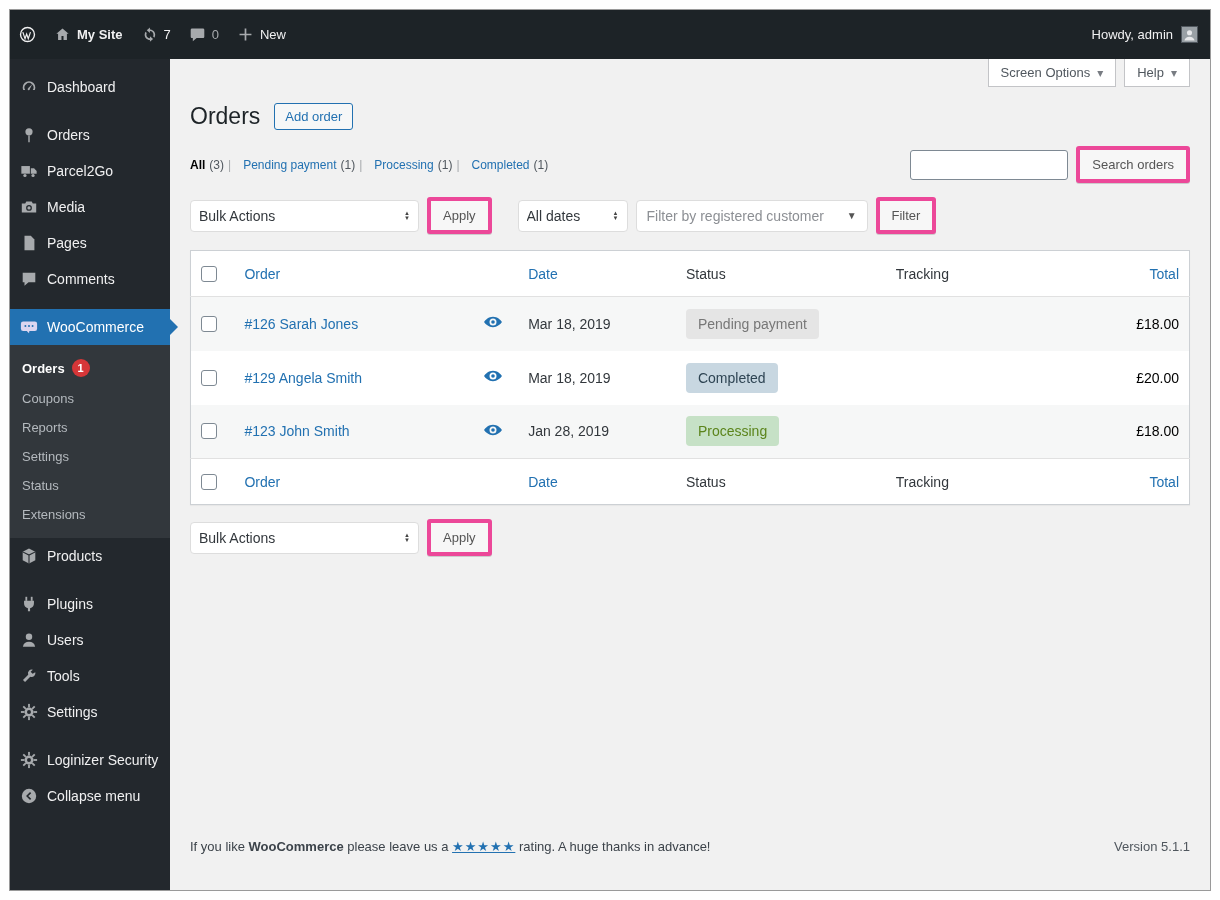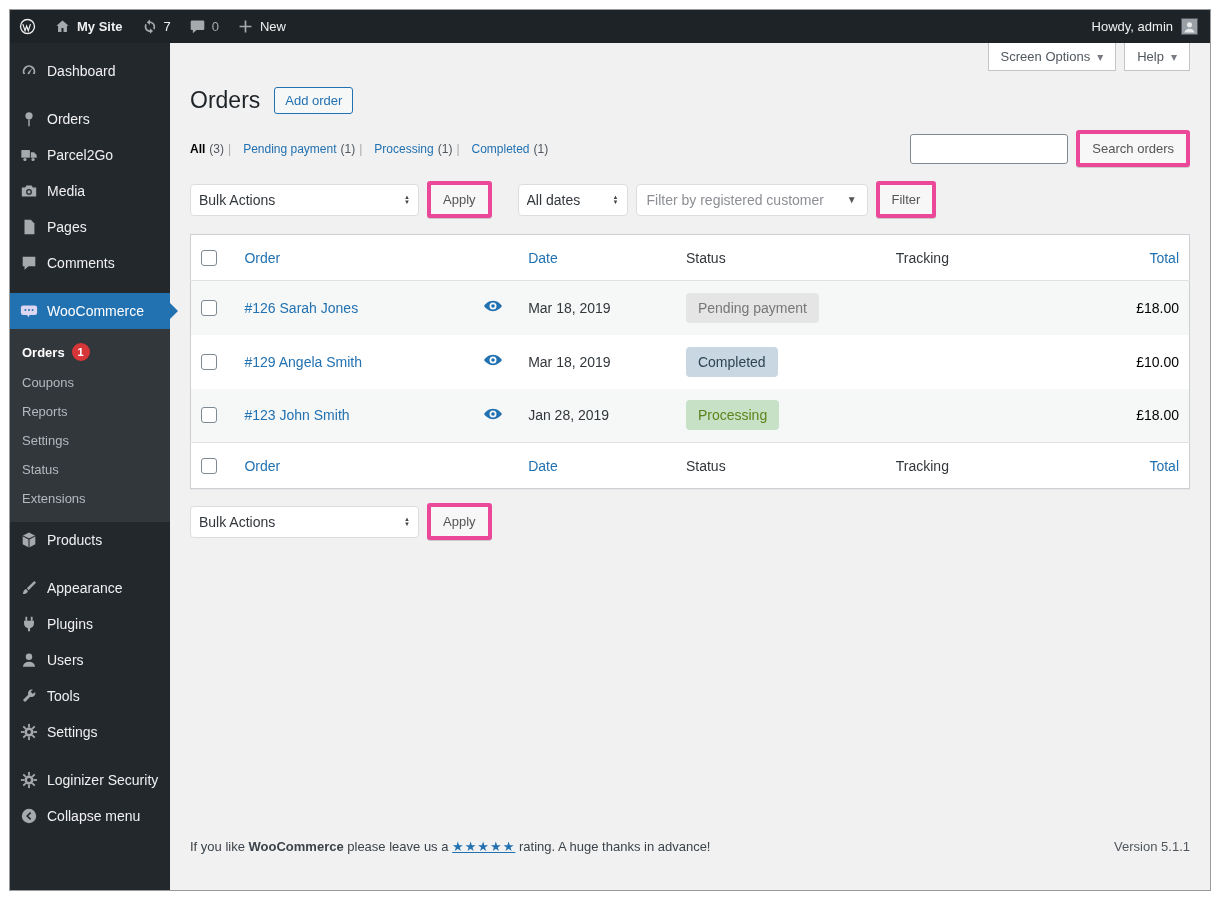--- a/index.html
+++ b/index.html
@@ -3,21 +3,21 @@
 <meta charset="utf-8">
 <style>
   * { box-sizing: border-box; margin: 0; padding: 0; }
   html, body { width: 1220px; height: 900px; }
   body { background: #fff; font-family: "Liberation Sans", "DejaVu Sans", sans-serif; }
   .frame { width: 1202px; height: 882px; margin: 9px; border: 1px solid #9a9a9a; display: flex; flex-direction: column; background: #f1f1f1; overflow: hidden; }
 
   
   .admin-bar { flex: 0 0 32px; background: #1d2327; color: #f0f0f1; display: flex; align-items: center; font-size: 13px; }
   .ab-left { display: flex; height: 100%; align-items: stretch; }
-  .ab-item { display: flex; align-items: center; gap: 6px; padding: 8px 9px; cursor: pointer; color: #f0f0f1; }
+  .ab-item { display: flex; align-items: center; gap: 6px; padding: 16px 9px; cursor: pointer; color: #f0f0f1; }
   .ab-icon { width: 17px; height: 17px; display: inline-flex; color: #a7aaad; }
   .ab-icon.white { color: #f0f0f1; }
   .ab-icon svg { width: 100%; height: 100%; }
   .ab-muted { color: #a7aaad; }
   .ab-right { margin-left: auto; display: flex; align-items: center; gap: 8px; padding-right: 12px; }
   .avatar { width: 17px; height: 17px; display: inline-flex; border: 1px solid #50575e; }
   .avatar svg { width: 100%; height: 100%; }
 
   
   .main { flex: 1; display: flex; min-height: 0; }
@@ -257,29 +257,20 @@
           <svg viewBox="0 0 20 20" fill="currentColor">
               <path d="M10 1.8 17 5.4v9.2L10 18.2 3 14.6V5.4z"></path>
               <path d="M3 5.4l7 3.6 7-3.6M10 9v9.2" stroke="#23282d" stroke-width="1.2" fill="none"></path>
             </svg>
         </span>
         <span>Products</span>
       </div>
 
       <div class="menu-gap"></div>
 
-      <div class="menu-item">
-        <span class="mi-icon">
-          <svg viewBox="0 0 20 20" fill="currentColor">
-              <path d="M15.8 2.2 17.8 4.2 9.6 12.4 7.6 10.4z"></path>
-              <path d="M6.8 11.2l2 2c-.4 2.2-2.3 3.5-5.6 3.6.5-3.3 1.6-5.2 3.6-5.6z"></path>
-            </svg>
-        </span>
-        <span>Appearance</span>
-      </div>
 
       <div class="menu-item">
         <span class="mi-icon">
           <svg viewBox="0 0 20 20" fill="currentColor">
               <rect x="6" y="2" width="2" height="4.5"></rect>
               <rect x="12" y="2" width="2" height="4.5"></rect>
               <path d="M4.5 6.5h11v2.8a5.5 5.5 0 0 1-4.3 5.4V18H8.8v-3.3a5.5 5.5 0 0 1-4.3-5.4z"></path>
             </svg>
         </span>
         <span>Plugins</span>
@@ -466,21 +457,21 @@
               <span class="eye-btn">
                 <svg viewBox="0 0 20 20" fill="currentColor">
                     <path d="M10 4.8c-4.3 0-7.6 3.2-9 5.2 1.4 2 4.7 5.2 9 5.2s7.6-3.2 9-5.2c-1.4-2-4.7-5.2-9-5.2zm0 8.7a3.5 3.5 0 1 1 0-7 3.5 3.5 0 0 1 0 7z"></path>
                     <circle cx="10" cy="10" r="1.8"></circle>
                   </svg>
               </span>
             </td>
             <td class="date-cell">Mar 18, 2019</td>
             <td><span class="status-badge st-completed">Completed</span></td>
             <td></td>
-            <td class="num">£10.00</td>
+            <td class="num">£20.00</td>
           </tr>
           <tr>
             <td>
                 <input type="checkbox" style="">
               </td>
             <td><a class="order-link">#123 John Smith</a></td>
             <td>
               <span class="eye-btn">
                 <svg viewBox="0 0 20 20" fill="currentColor">
                     <path d="M10 4.8c-4.3 0-7.6 3.2-9 5.2 1.4 2 4.7 5.2 9 5.2s7.6-3.2 9-5.2c-1.4-2-4.7-5.2-9-5.2zm0 8.7a3.5 3.5 0 1 1 0-7 3.5 3.5 0 0 1 0 7z"></path>

